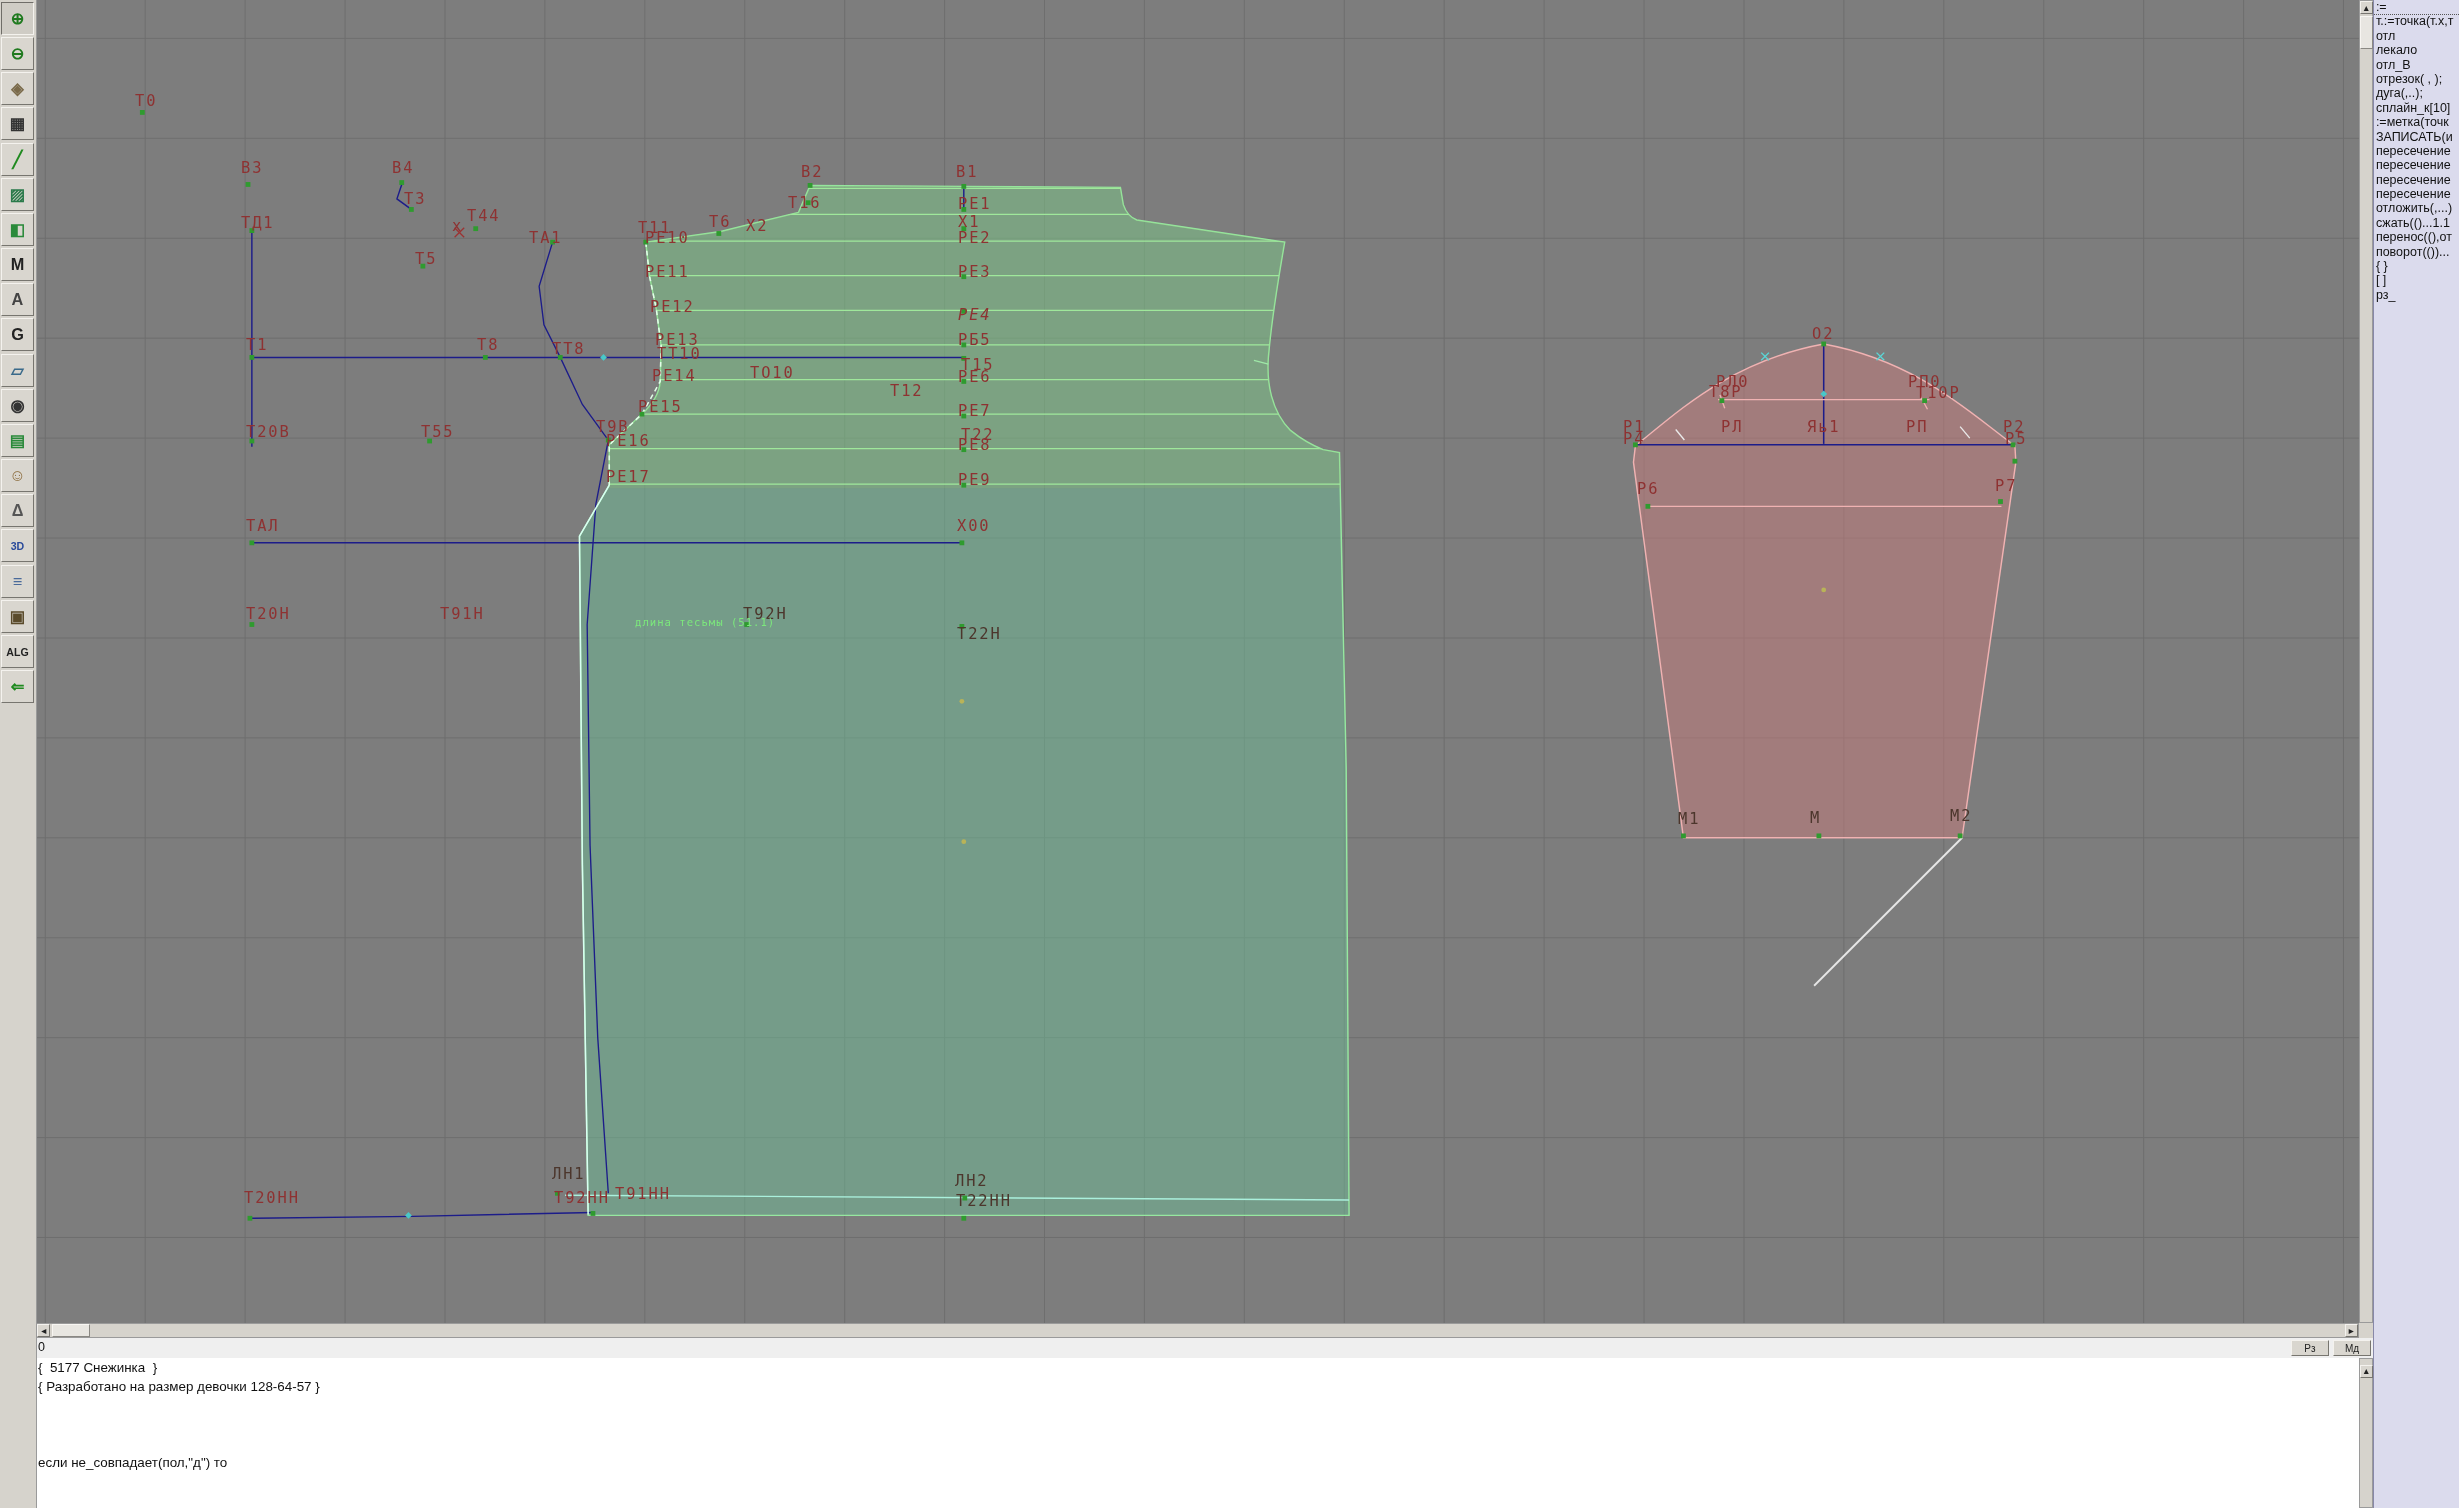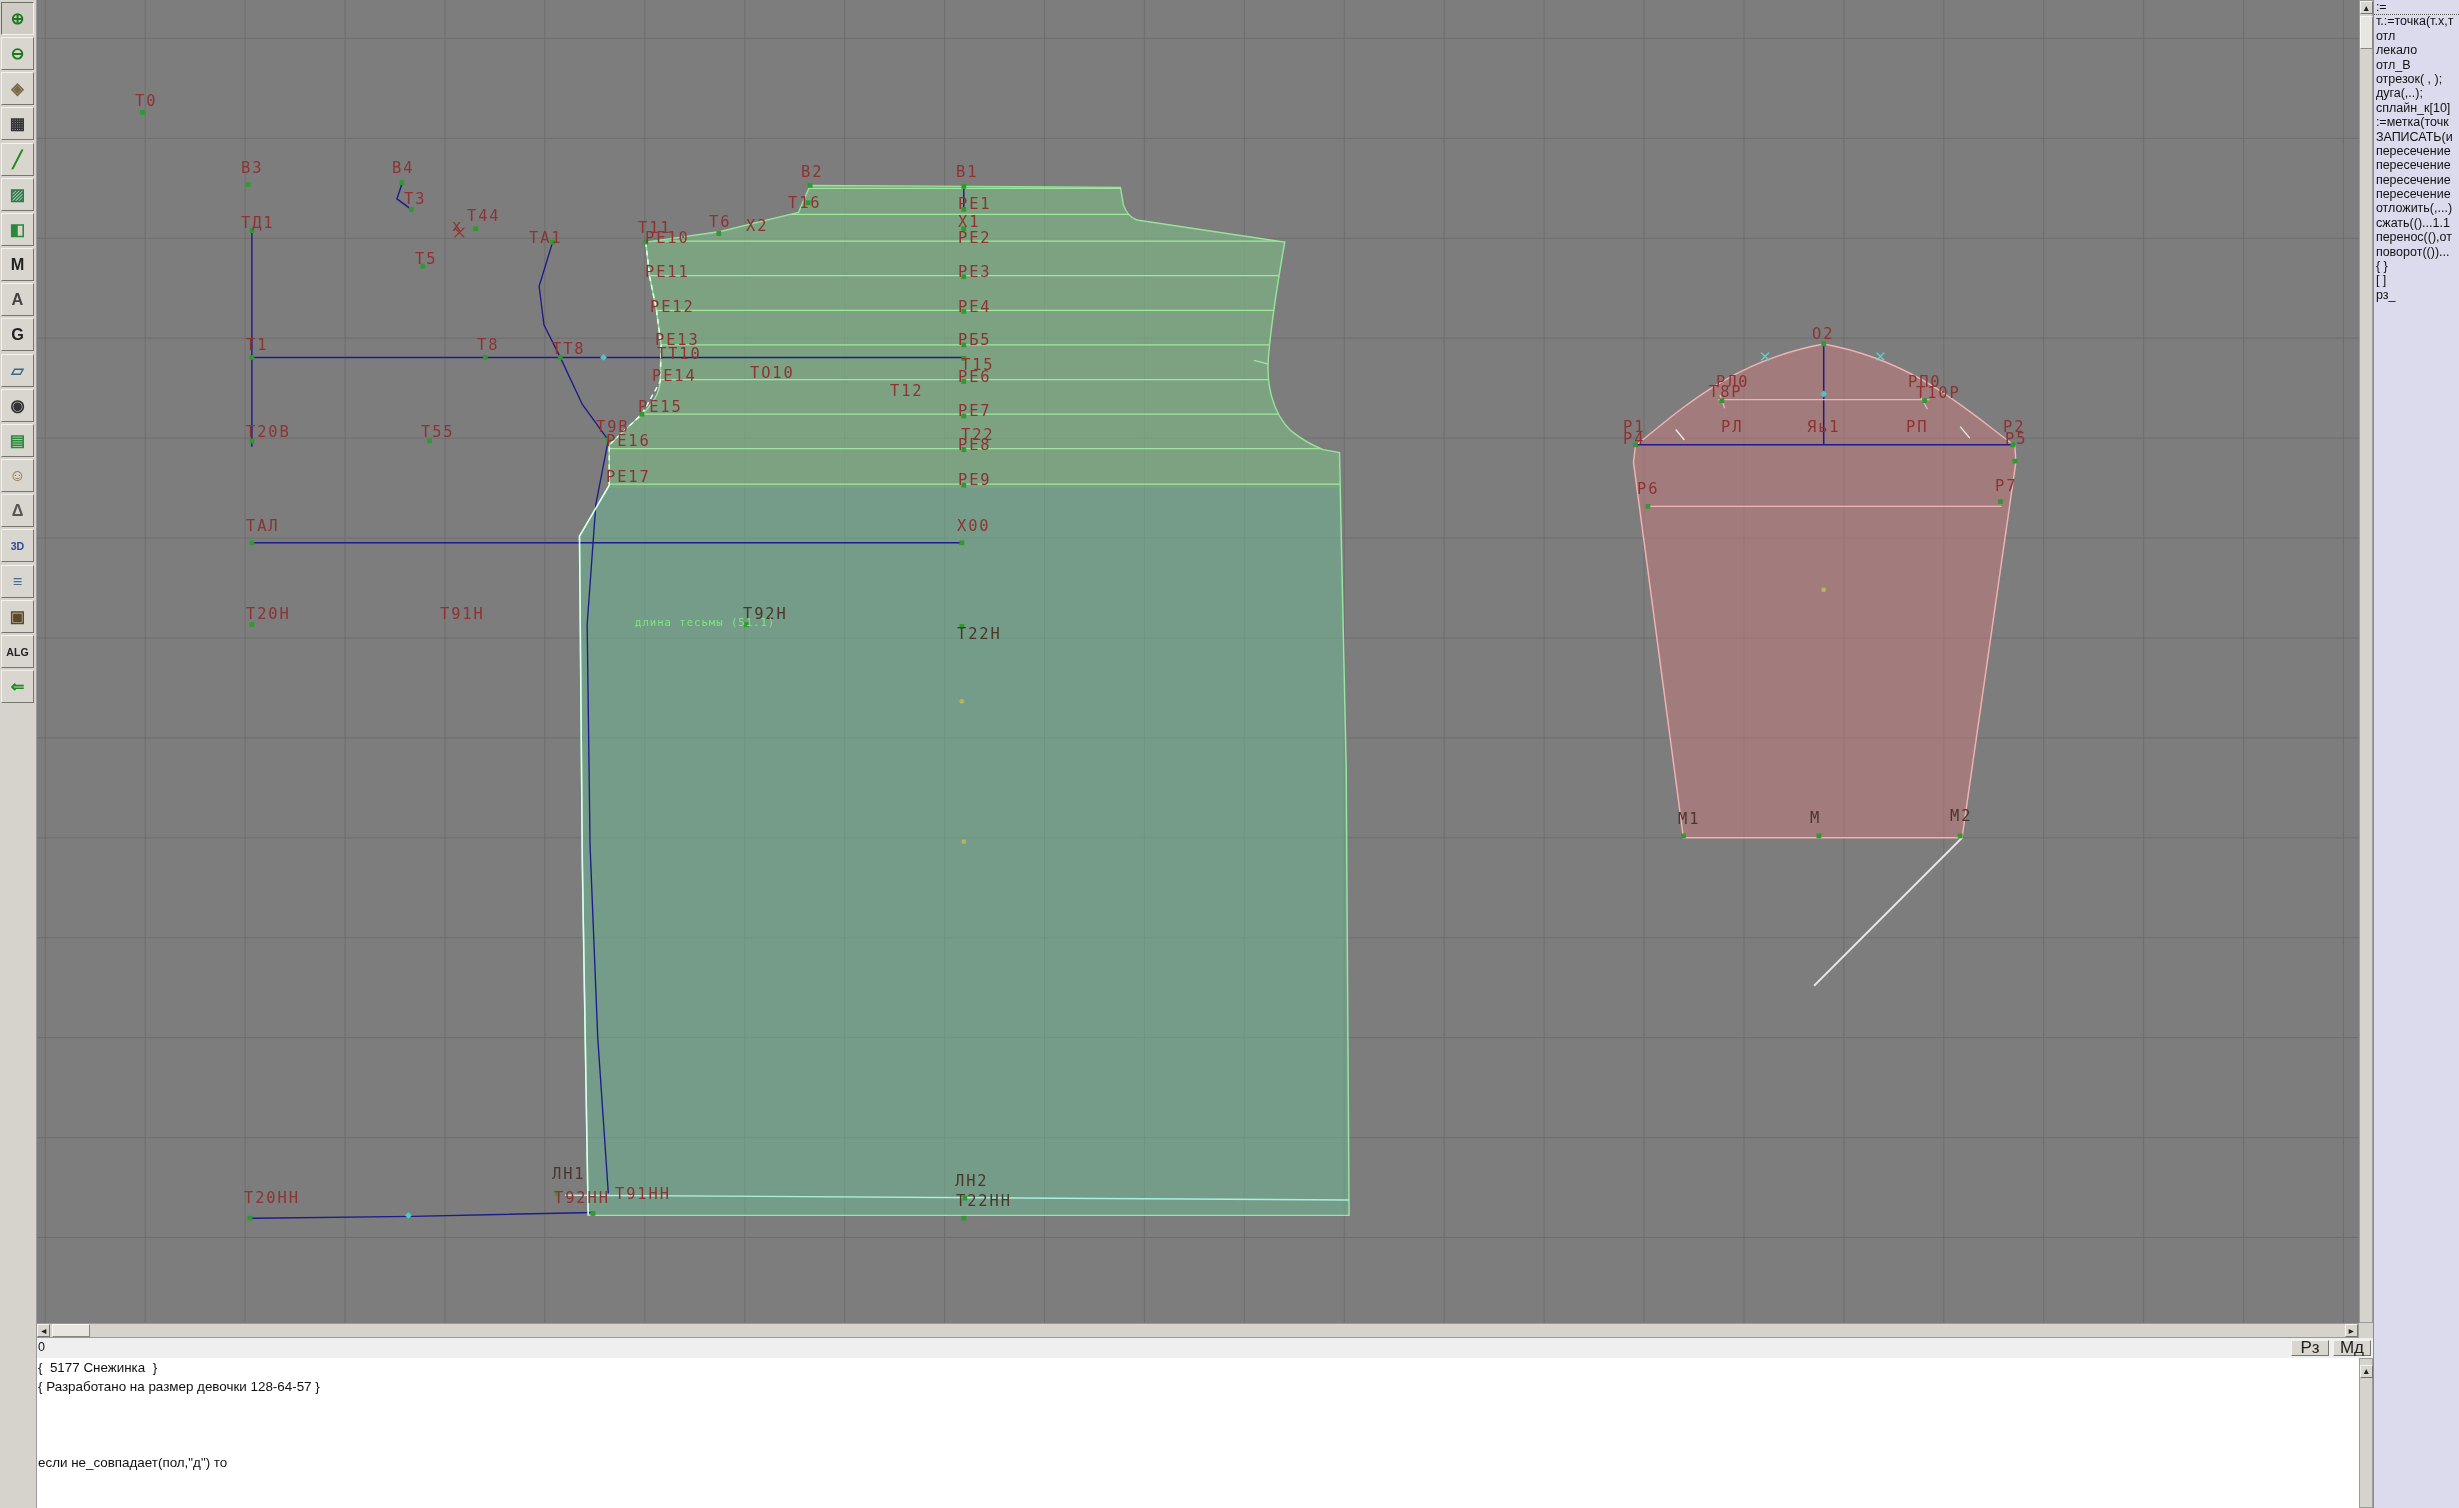--- a/index.html
+++ b/index.html
@@ -31,21 +31,21 @@
   
   #rpanel{position:absolute;left:2373px;top:0;width:86px;height:1508px;background:#dbdbed;
     border-left:1px solid #8888a8;overflow:hidden;z-index:20;}
   .ritem{height:14.4px;line-height:14.4px;font-size:12.5px;color:#111;white-space:nowrap;
     padding-left:1.9px;cursor:pointer;}
   .ritem.sel{outline:1px dotted #555;}
   
   #statusstrip{position:absolute;left:0;top:1338px;width:2373px;height:20px;background:#efefef;z-index:10;}
   #origin0{position:absolute;left:38px;top:1.9px;font-size:12.5px;color:#111;}
   .mbtn{position:absolute;top:1.9px;width:38px;height:16.3px;background:#d9d6cf;
-    border:1px solid;border-color:#f4f2ee #77756f #77756f #f4f2ee;font-size:17px;color:#222;
+    border:1px solid;border-color:#f4f2ee #77756f #77756f #f4f2ee;font-size:10px;color:#222;
     display:flex;align-items:center;justify-content:center;cursor:pointer;box-sizing:border-box;}
   #codepanel{position:absolute;left:0;top:1358px;width:2359px;height:150px;background:#fff;
     overflow:hidden;z-index:10;}
   .cline{position:relative;margin-left:38px;height:19px;font-size:13.4px;line-height:19px;
     color:#111;white-space:pre;}
 </style>
 </head>
 <body>
 
 <div id="root">
@@ -202,21 +202,21 @@
         <span class="lbl" style="left: 379px; top: 252px;">Т5</span>
         <span class="lbl" style="left: 673px; top: 215px;">Т6</span>
         <span class="lbl" style="left: 710px; top: 219px;">Х2</span>
         <span class="lbl" style="left: 752px; top: 196px;">Т16</span>
         <span class="lbl" style="left: 765px; top: 165px;">В2</span>
         <span class="lbl" style="left: 920px; top: 165px;">В1</span>
         <span class="lbl" style="left: 922px; top: 197px;">РЕ1</span>
         <span class="lbl" style="left: 922px; top: 215px;">Х1</span>
         <span class="lbl" style="left: 922px; top: 231px;">РЕ2</span>
         <span class="lbl" style="left: 922px; top: 265px;">РЕ3</span>
-        <span class="lbl" style="left: 922px; top: 300px;">РЕ4</span>
+        <span class="lbl" style="left: 922px; top: 308px; font-style: italic;">РЕ4</span>
         <span class="lbl" style="left: 922px; top: 333px;">РБ5</span>
         <span class="lbl" style="left: 925px; top: 358px;">Т15</span>
         <span class="lbl" style="left: 922px; top: 370px;">РЕ6</span>
         <span class="lbl" style="left: 854px; top: 384px;">Т12</span>
         <span class="lbl" style="left: 922px; top: 404px;">РЕ7</span>
         <span class="lbl" style="left: 925px; top: 428px;">Т22</span>
         <span class="lbl" style="left: 922px; top: 438px;">РЕ8</span>
         <span class="lbl" style="left: 922px; top: 473px;">РЕ9</span>
         <span class="lbl" style="left: 602px; top: 221px;">Т11</span>
         <span class="lbl" style="left: 609px; top: 231px;">РЕ10</span>

